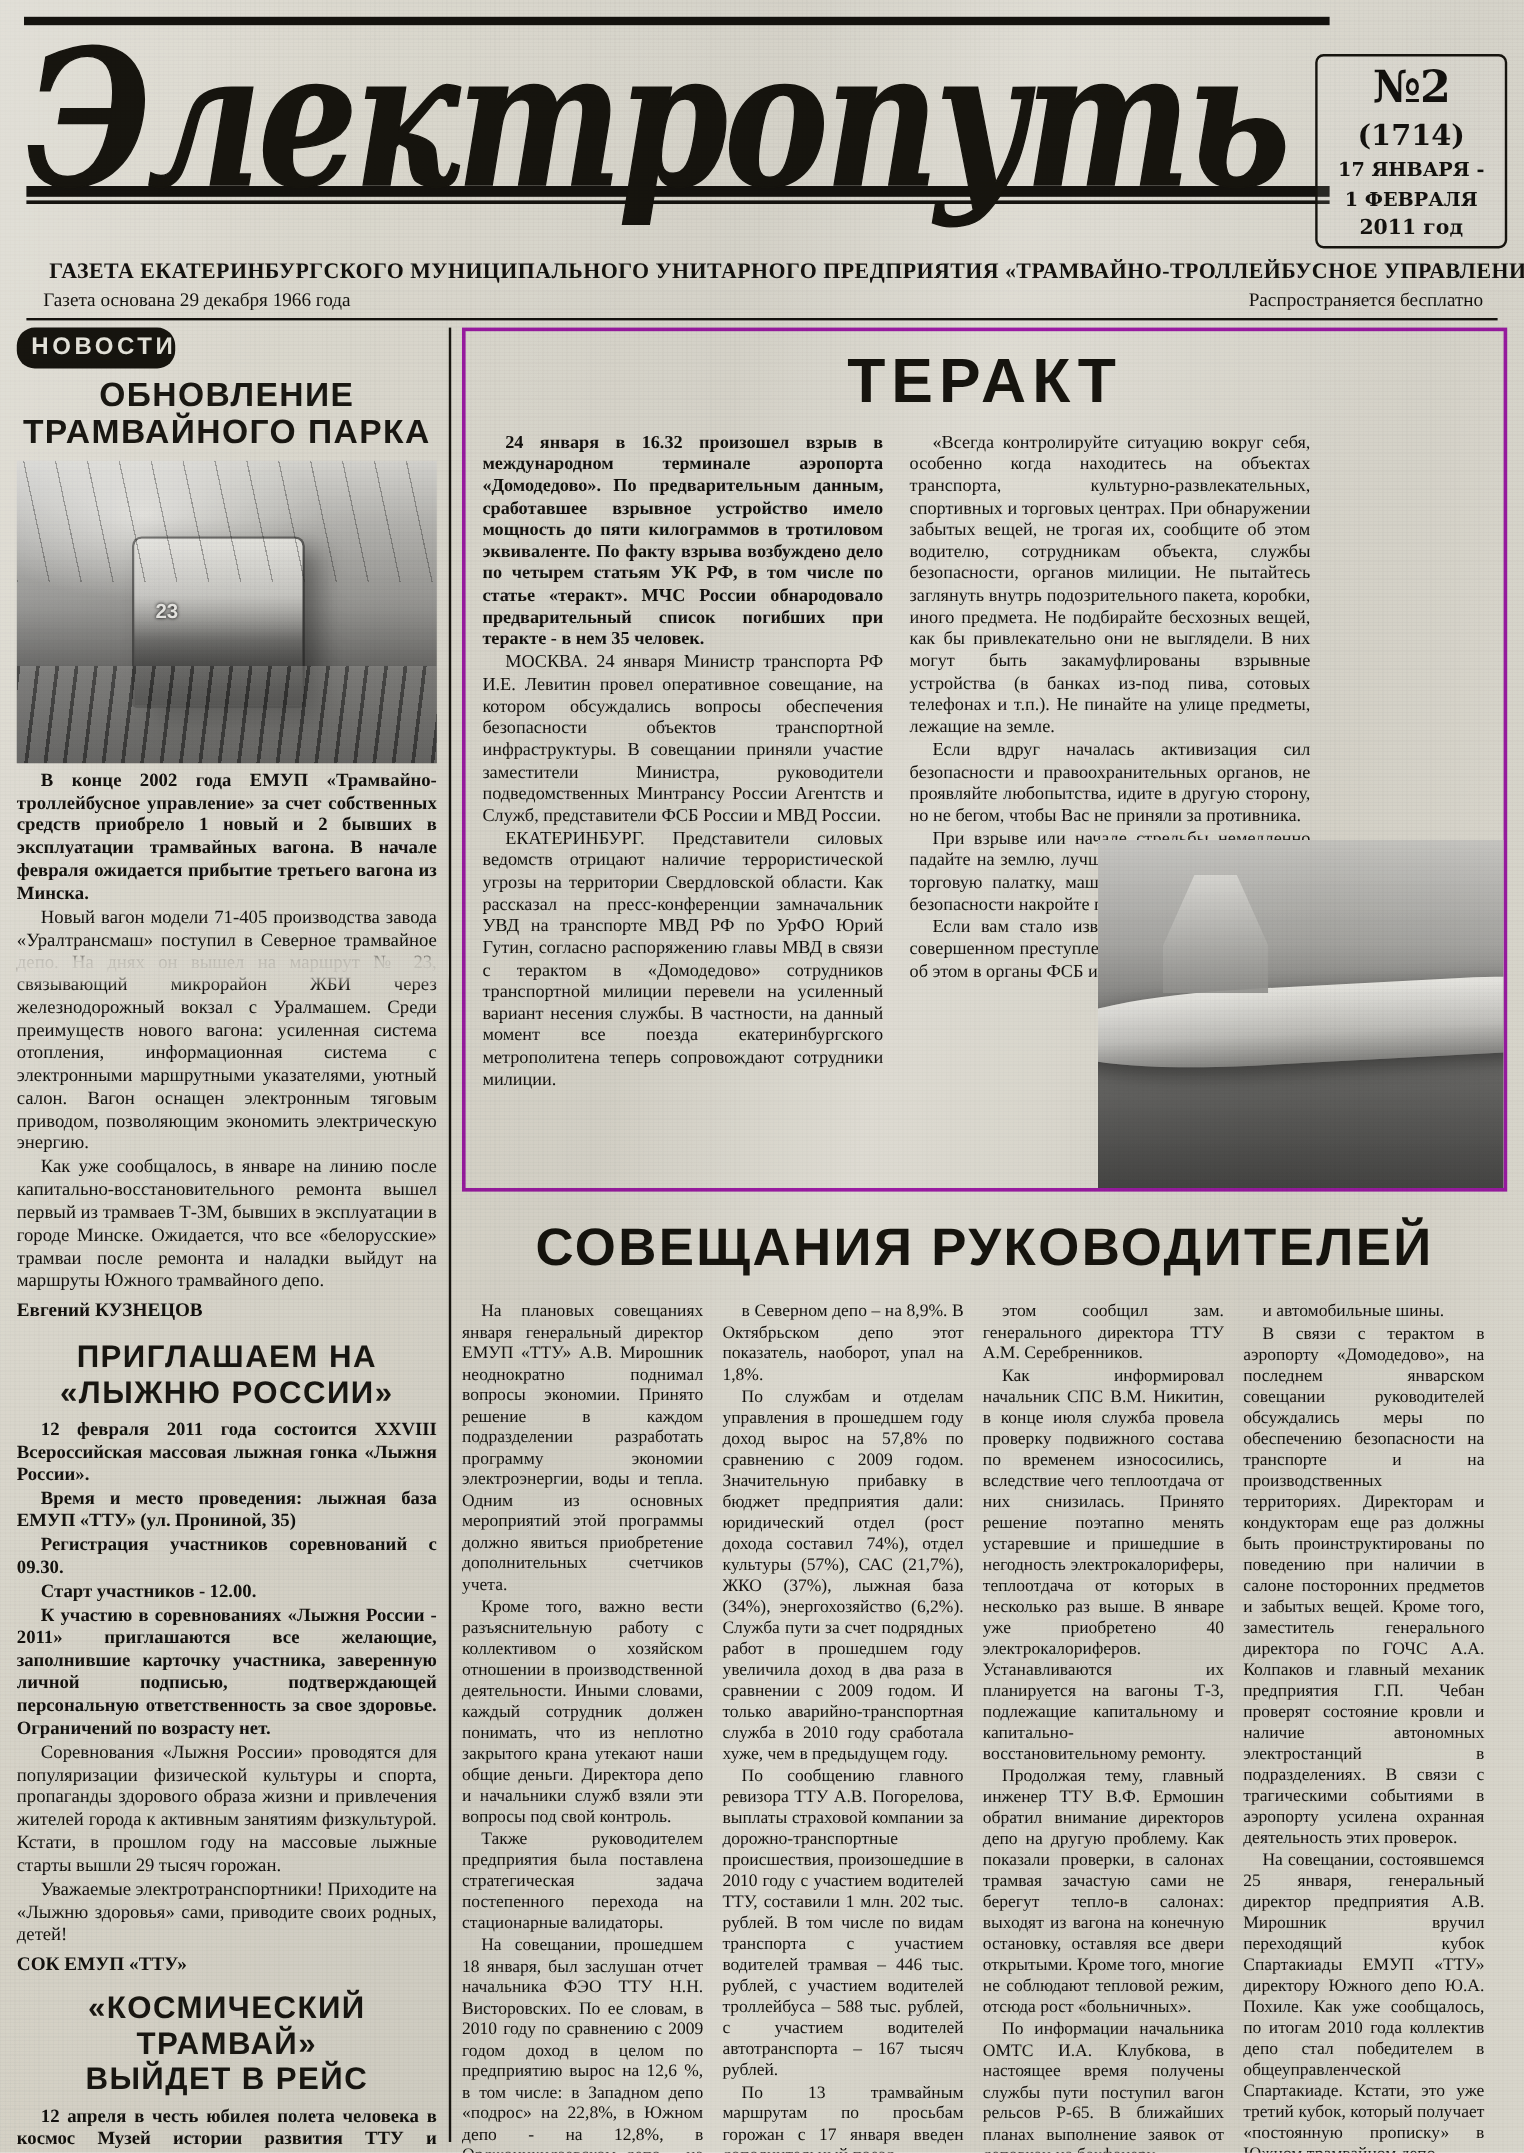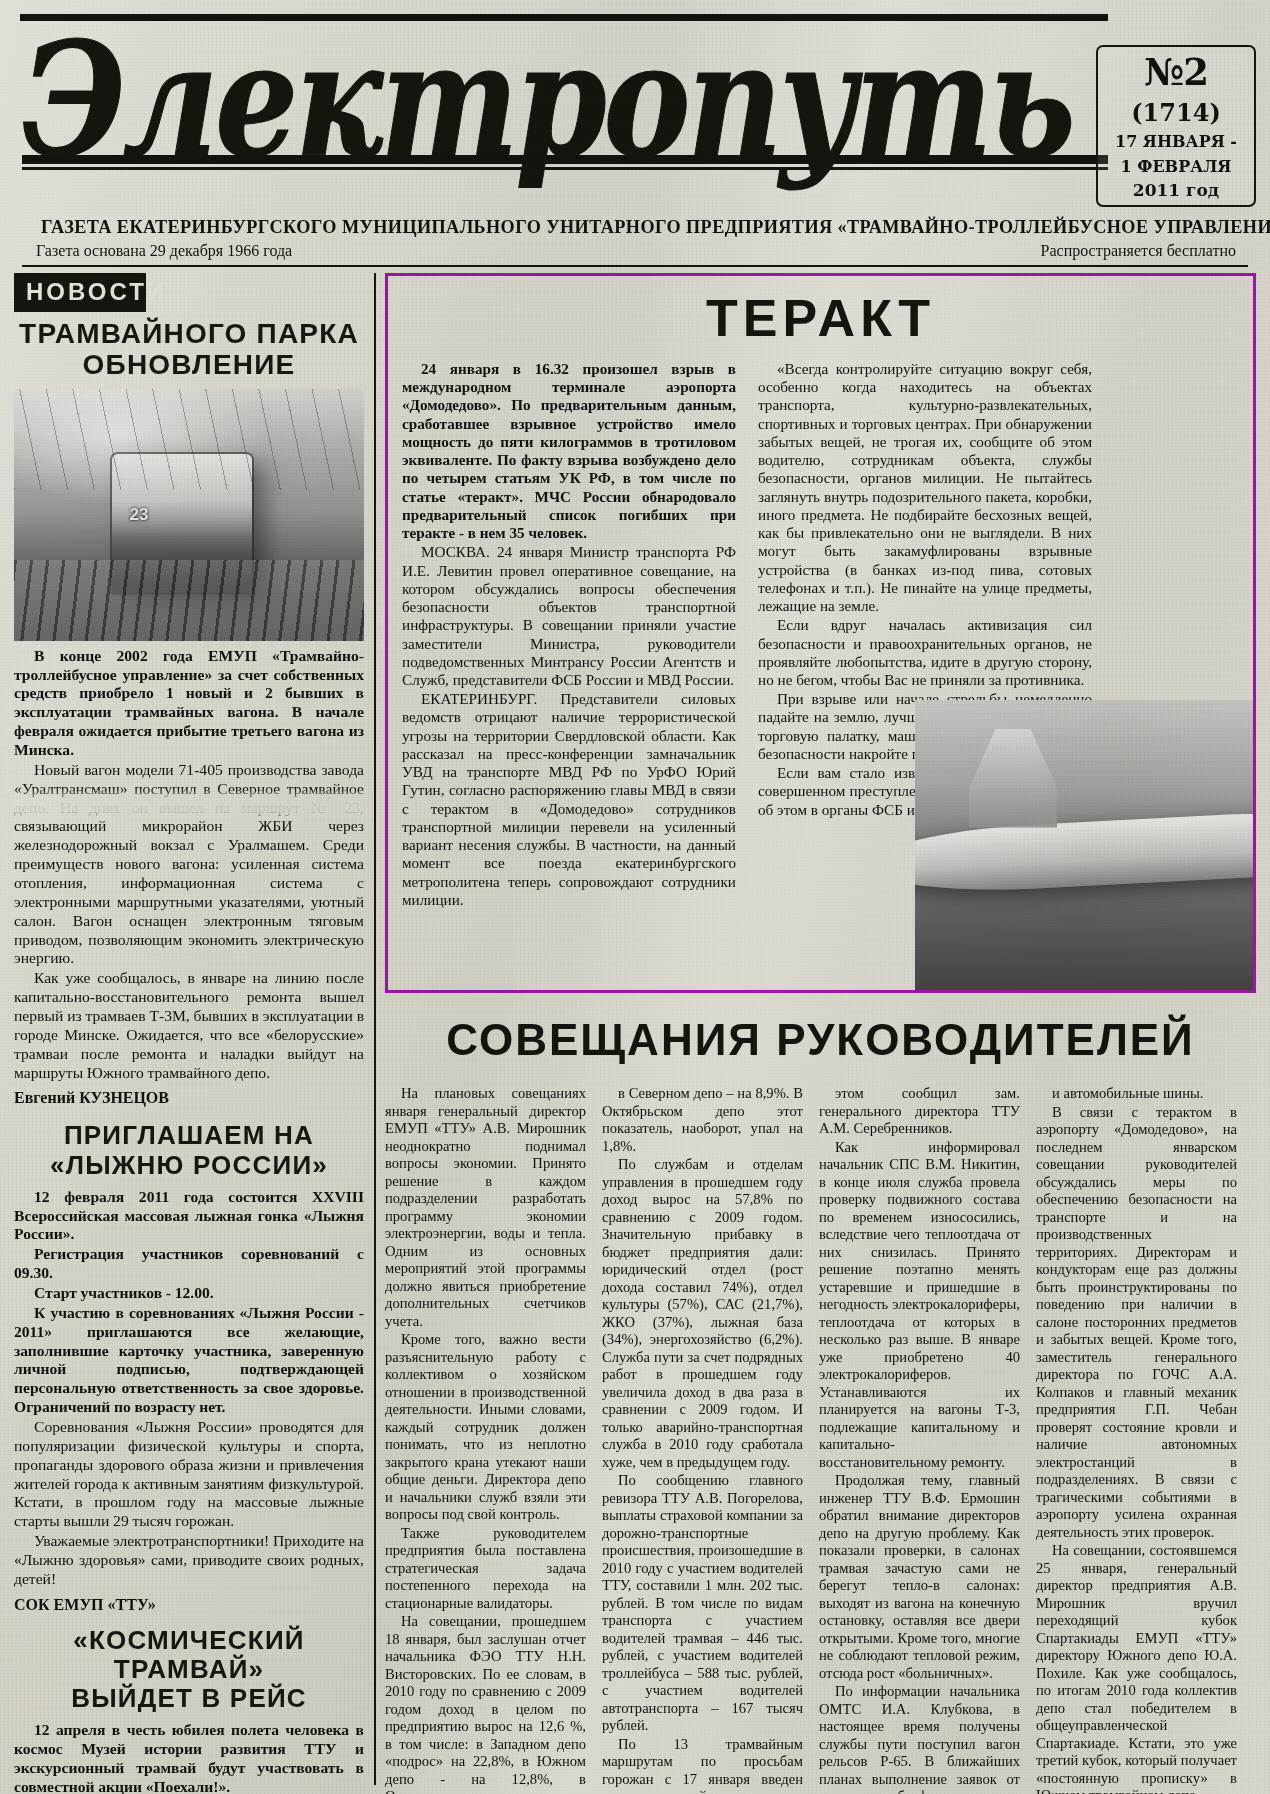--- a/index.html
+++ b/index.html
@@ -79,24 +79,25 @@
   
   .content{display:flex;margin-top:6px;height:1512px;}
   .col-left{width:360px;flex:none;position:relative;padding-right:10px;box-sizing:border-box;}
   .vdiv{width:2px;background:#1a1813;margin:0 9px 0 0;flex:none;}
   .col-main{flex:1;position:relative;}
 
   
   .news-tag{
     background:#17150f;color:#edece6;
     font-family:"Liberation Sans",sans-serif;
-    font-weight:bold;font-size:24px;letter-spacing:3px;
+    font-weight:bold;font-size:20px;letter-spacing:3px;
     padding:5px 10px 6px 12px;
     width:132px;box-sizing:border-box;
     margin-bottom:6px;
+    border-radius:15px;
   }
   .hl-sans{
     font-family:"Liberation Sans",sans-serif;
     font-weight:bold;
     text-align:center;
     letter-spacing:1.2px;
     line-height:1.12;
     color:#1a1813;
   }
   .hl-1{font-size:28px;margin:2px 0 8px;}
@@ -226,40 +227,41 @@
   </div>
   <div class="hrule"></div>
 
   <div class="content">
 
     <div class="col-left">
 
       <div class="news-tag">НОВОСТИ</div>
 
       <div class="hl-sans hl-1">
+        <div>ОБНОВЛЕНИЕ</div>
         <div>ТРАМВАЙНОГО ПАРКА</div>
-        <div>ОБНОВЛЕНИЕ</div>
       </div>
 
       <div class="photo tram">
         <div class="ph-wires"></div>
         <div class="ph-num">23</div>
       </div>
 
       <div style="height:6px"></div>
       <p class="body lead">В конце 2002 года ЕМУП «Трамвайно-троллейбусное управление» за счет собственных средств приобрело 1 новый и 2 бывших в эксплуатации трамвайных вагона. В начале февраля ожидается прибытие третьего вагона из Минска.</p>
       <p class="body">Новый вагон модели 71-405 производства завода «Уралтрансмаш» поступил в Северное трамвайное депо. На днях он вышел на маршрут № 23, связывающий микрорайон ЖБИ через железнодорожный вокзал с Уралмашем. Среди преимуществ нового вагона: усиленная система отопления, информационная система с электронными маршрутными указателями, уютный салон. Вагон оснащен электронным тяговым приводом, позволяющим экономить электрическую энергию.</p>
       <p class="body">Как уже сообщалось, в январе на линию после капитально-восстановительного ремонта вышел первый из  трамваев Т-3М, бывших в эксплуатации в городе Минске. Ожидается, что все «белорусские» трамваи после ремонта и наладки выйдут на маршруты Южного трамвайного депо.</p>
       <p class="byline">Евгений КУЗНЕЦОВ</p>
 
       <div class="hl-sans hl-2">
         <div>ПРИГЛАШАЕМ НА</div>
         <div>«ЛЫЖНЮ РОССИИ»</div>
       </div>
       <p class="body lead">12 февраля 2011 года состоится XXVIII Всероссийская массовая лыжная гонка «Лыжня России».</p>
+      <p class="body lead">Время и место проведения:  лыжная база ЕМУП «ТТУ» (ул. Прониной, 35)</p>
       <p class="body lead">Регистрация участников соревнований с 09.30.</p>
       <p class="body lead">Старт участников - 12.00.</p>
       <p class="body lead">К участию в соревнованиях «Лыжня России - 2011» приглашаются все желающие, заполнившие карточку участника, заверенную личной подписью, подтверждающей персональную ответственность за свое здоровье. Ограничений по возрасту нет.</p>
       <p class="body">Соревнования «Лыжня России» проводятся для популяризации физической культуры и спорта, пропаганды здорового образа жизни и привлечения жителей города к активным занятиям физкультурой. Кстати, в прошлом году на массовые лыжные старты вышли 29 тысяч горожан.</p>
       <p class="body">Уважаемые  электротранспортники! Приходите на «Лыжню здоровья» сами, приводите своих родных, детей!</p>
       <p class="byline">СОК ЕМУП «ТТУ»</p>
 
       <div class="hl-sans hl-3">
         <div>«КОСМИЧЕСКИЙ</div>
         <div>ТРАМВАЙ»</div>

